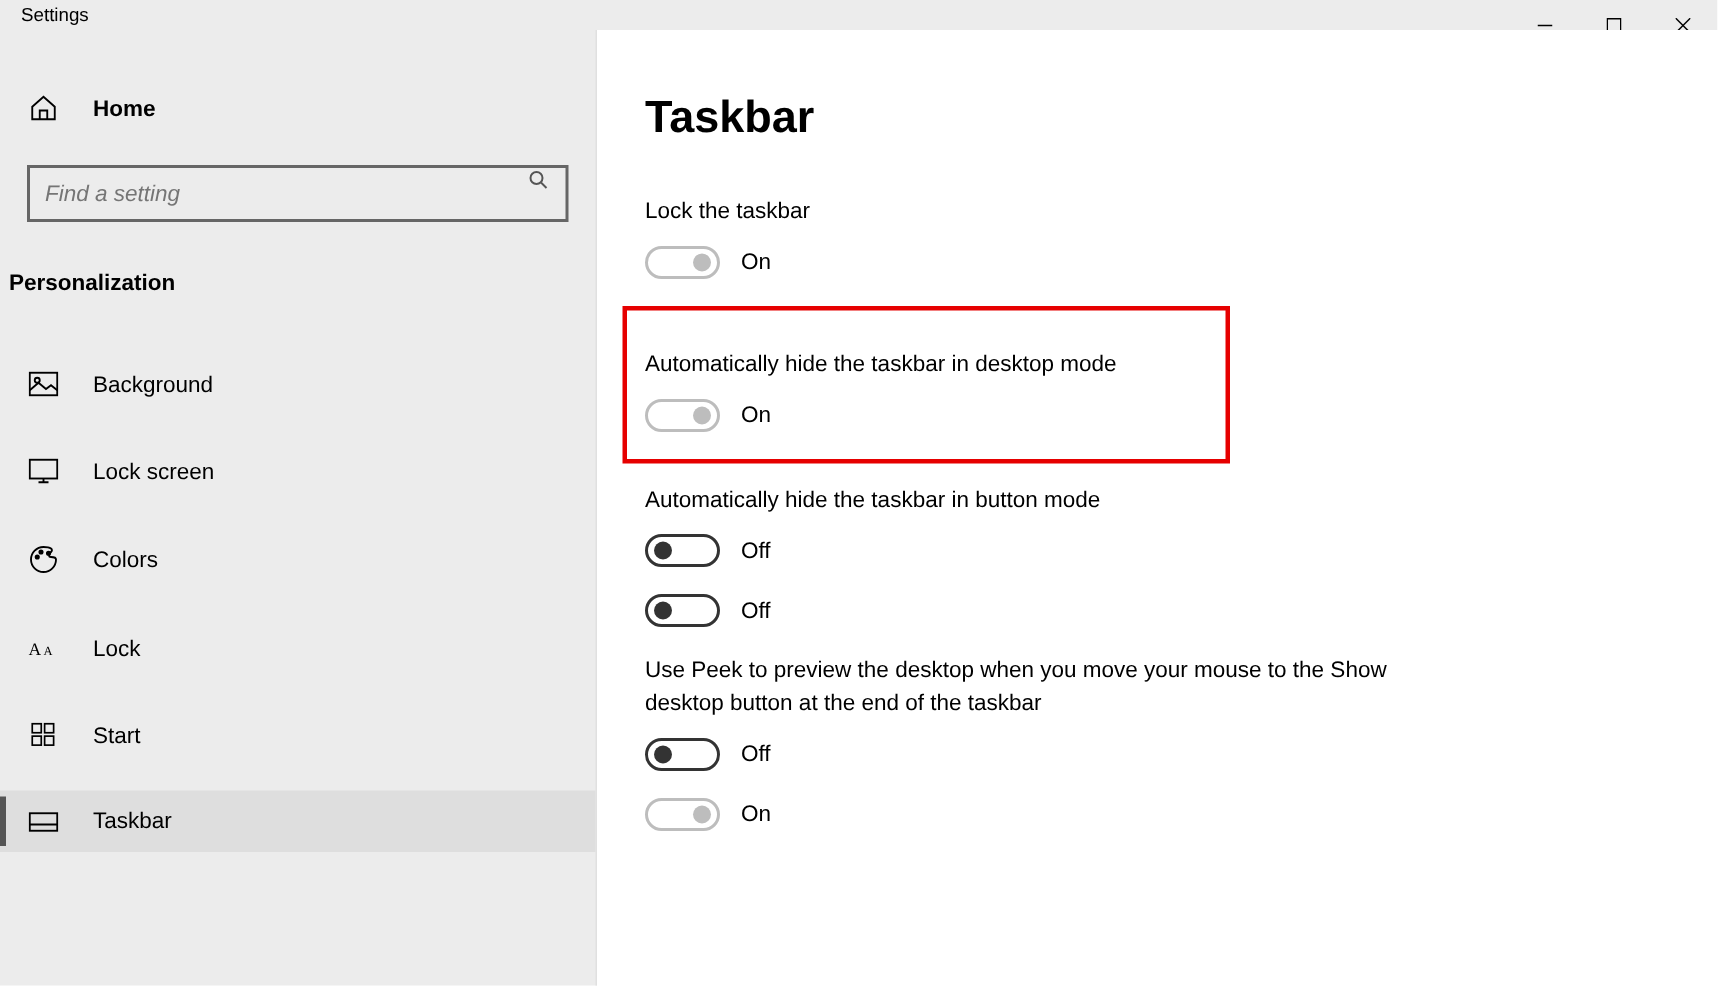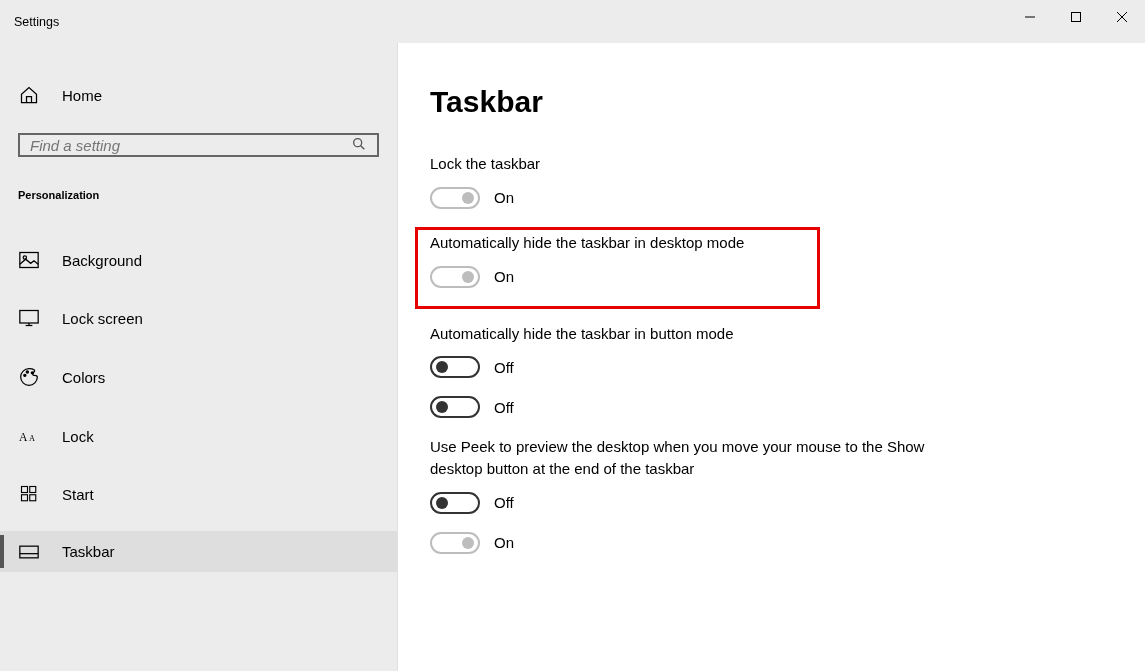--- a/index.html
+++ b/index.html
@@ -7,21 +7,21 @@
     font-family: "Segoe UI", -apple-system, sans-serif;
     font-size: 15px;
     color: #000;
     background: #fff;
     width: 1145px;
     height: 671px;
     overflow: hidden;
     position: relative;
   }
   .titlebar {
-    height: 43px;
+    height: 20px;
     display: flex;
     align-items: center;
     background: #ececec;
   }
   .titlebar .title {
     font-size: 12.5px;
     padding-left: 14px;
     color: #000;
   }
   .window-controls {
@@ -48,44 +48,43 @@
     padding-top: 34px;
     border-right: 1px solid #e0e0e0;
   }
   .home-row {
     display: flex;
     align-items: center;
     padding: 8px 0 8px 18px;
     gap: 22px;
   }
   .home-row .icon-slot { width: 22px; display:flex; align-items:center; justify-content:center; }
-  .home-label { font-size: 15px; }
+  .home-label { font-size: 15px; font-weight: bold; }
   .search-box {
     margin: 20px 18px 0 18px;
     border: 2px solid #666;
-    height: 24px;
-    display: flex;
-    align-items: center;
+    height: 38px;
+    display: flex;
     padding: 0 10px;
     background: #ececec;
   }
   .search-box input {
     flex: 1;
     border: none;
     outline: none;
     background: transparent;
     font-size: 15px;
     color: #555;
     font-style: italic;
   }
   .search-box .search-ic { color: #555; }
   .section-label {
     font-weight: 600;
-    font-size: 11px;
-    padding: 32px 0 0 18px;
+    font-size: 15px;
+    padding: 32px 0 0 6px;
     color: #000;
   }
   .nav-items { margin-top: 38px; }
   .nav-item {
     display: flex;
     align-items: center;
     gap: 22px;
     padding: 12px 0 12px 18px;
     margin-bottom: 16px;
     position: relative;
@@ -144,21 +143,21 @@
     background: #333;
     position: absolute;
     top: 3px;
     left: 4px;
   }
   .toggle.faded { border-color: #bdbdbd; }
   .toggle.faded .knob { background: #bdbdbd; left: auto; right: 4px; }
   .toggle-state { font-size: 15px; }
   .highlight-box {
     border: 3px solid #e60000;
-    padding: 2px 12px 0px 12px;
+    padding: 25px 12px 0px 12px;
     margin-left: -15px;
     margin-bottom: 14px;
     width: 405px;
   }
   .highlight-box .setting { margin-bottom: 8px; }
 </style>
 </head>
 <body>
 
 <div class="titlebar">

